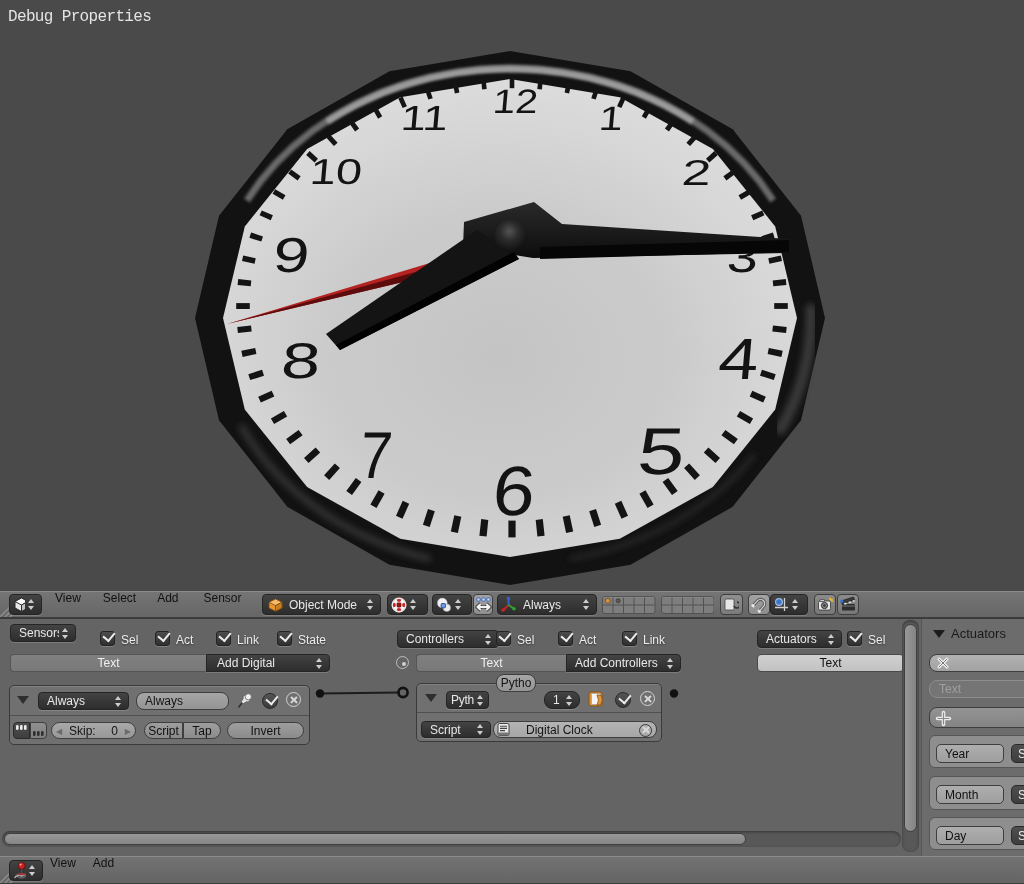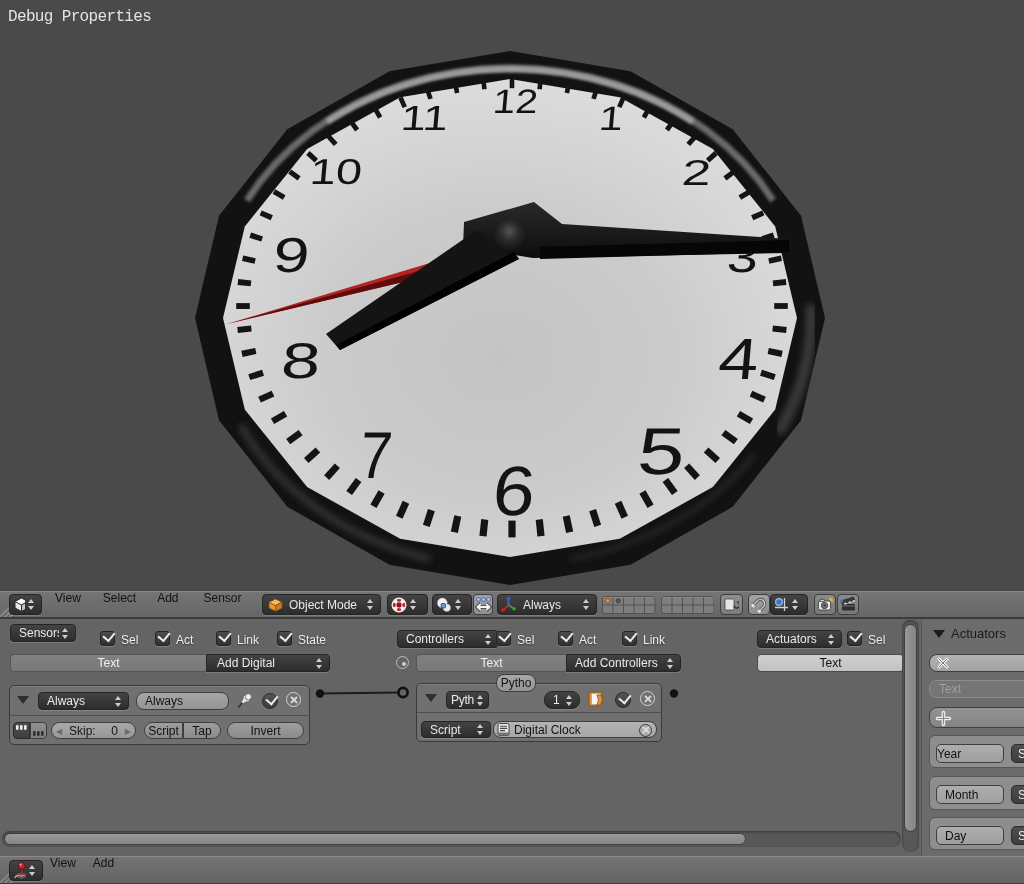--- a/index.html
+++ b/index.html
@@ -438,21 +438,21 @@
       <div class="updn"></div>
     </div>
 <div class="fld" style="left:493px;top:721px;width:164px;height:17px;background:linear-gradient(#b4b4b4,#a6a6a6)">
  <svg width="13" height="13" style="margin-left:3px">
         <rect x="1" y="0.5" width="11" height="12" rx="1.5" fill="#e8e8e8" stroke="#333" stroke-width="0.9"></rect>
   <g stroke="#444" stroke-width="1.1">
           <path d="M3 3.2 H10 M3 5.4 H10 M3 7.6 H8"></path>
         </g>
   <rect x="1" y="9.5" width="11" height="3" fill="#777"></rect>
       </svg>
- <span style="padding-left:4px">Digital Clock</span>
+ <span style="padding-left:16px">Digital Clock</span>
  <span class="xbtn" style="right:4px;top:1.5px;width:13px;height:13px;border-color:#3a3a3a"></span>
 </div>
 <svg class="abs" style="left:666px;top:685px" width="20" height="20">
       <circle cx="8" cy="8.5" r="4.2" fill="#111"></circle>
     </svg>
 
 <div class="abs" style="left:933px;top:630px;width:0;height:0;border-left:6px solid transparent;border-right:6px solid transparent;border-top:8px solid #1c1c1c"></div>
 <div class="abs" style="left:951px;top:626px;color:#1a1a1a;font-size:13px">Actuators</div>
 <div class="fld" style="left:929px;top:654px;width:100px;height:18px;border-radius:8px 0 0 8px;background:linear-gradient(#b2b2b2,#a2a2a2)">
  <svg width="18" height="18" style="margin-left:4px">
@@ -470,21 +470,21 @@
         <g stroke="#ededed" stroke-width="3.6" stroke-linecap="round">
           <path d="M9.5 3.5 V15.5 M3.5 9.5 H15.5"></path>
         </g>
         <g stroke="#888" stroke-width="1.2">
           <path d="M9.5 3.5 V15.5 M3.5 9.5 H15.5"></path>
         </g>
       </svg>
 </div>
 
 <div class="abs" style="left:929px;top:735px;width:100px;height:33px;background:#8e8e8e;border:1px solid #565656;border-radius:6px 0 0 6px"></div>
-<div class="btn" style="left:936px;top:744px;width:68px;height:19px;border-radius:5px;justify-content:flex-start;background:linear-gradient(#aeaeae,#9e9e9e)">Year</div>
+<div class="btn" style="left:936px;top:744px;width:68px;height:19px;border-radius:5px;justify-content:flex-start;padding-left:8px;background:linear-gradient(#aeaeae,#9e9e9e)">Year</div>
 <div class="btn dark" style="left:1011px;top:744px;width:30px;height:19px;border-radius:5px;justify-content:flex-start;padding-left:6px">S</div>
 <div class="abs" style="left:929px;top:776px;width:100px;height:34px;background:#8e8e8e;border:1px solid #565656;border-radius:6px 0 0 6px"></div>
 <div class="btn" style="left:936px;top:785px;width:68px;height:19px;border-radius:5px;justify-content:flex-start;padding-left:8px;background:linear-gradient(#aeaeae,#9e9e9e)">Month</div>
 <div class="btn dark" style="left:1011px;top:785px;width:30px;height:19px;border-radius:5px;justify-content:flex-start;padding-left:6px">S</div>
 <div class="abs" style="left:929px;top:817px;width:100px;height:33px;background:#8e8e8e;border:1px solid #565656;border-radius:6px 0 0 6px"></div>
 <div class="btn" style="left:936px;top:826px;width:68px;height:19px;border-radius:5px;justify-content:flex-start;padding-left:8px;background:linear-gradient(#aeaeae,#9e9e9e)">Day</div>
 <div class="btn dark" style="left:1011px;top:826px;width:30px;height:19px;border-radius:5px;justify-content:flex-start;padding-left:6px">S</div>
 
 <div class="abs" style="left:902px;top:620px;width:17px;height:232px;background:#585858;border-radius:8px;box-shadow:inset 0 1px 3px rgba(0,0,0,0.4)"></div>
 <div class="abs" style="left:904px;top:624px;width:13px;height:208px;background:linear-gradient(90deg,#979797,#858585);border:1px solid #3f3f3f;border-radius:7px"></div>

